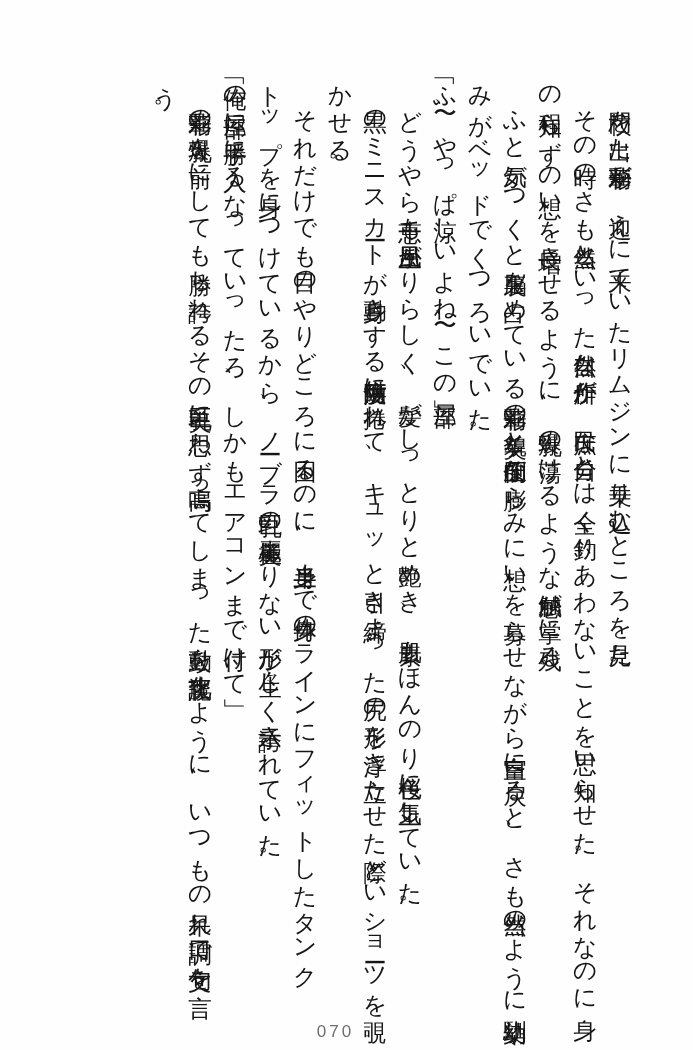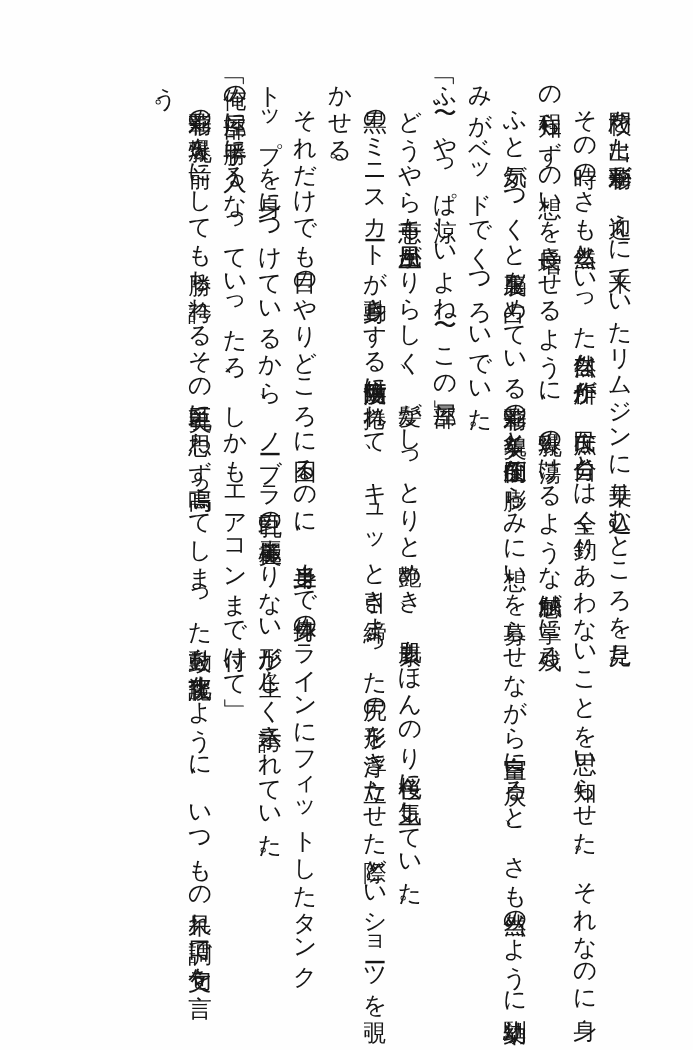--- a/index.html
+++ b/index.html
@@ -58,14 +58,15 @@
     <p class="indent">その時のさも当然といった自然な所作が、庶民な自分とは全く釣りあわないことを思い知らせた。それなのに身の程知らずの想いを増長させるように、爆乳の蕩けるような感触が掌に残る。</p>
     <p class="indent">ふと気がつくと脳裏を占めている彩莉華の美貌と圧倒的な膨らみに想いを募らせながら自室に戻ると、さも当然のように幼馴染みがベッドでくつろいでいた。</p>
     <p>「ふ〜、やっぱ涼しいよね〜、この部屋」</p>
     <p class="indent">どうやら千恵も風呂上がりらしく、髪がしっとりと艶めき、素肌もほんのり桜色に上気していた。</p>
     <p class="indent">黒のミニスカートが身動きする度無防備に捲れて、キュッと引き締まった尻の形を浮き立たせた際どいショーツを覗かせる。</p>
     <p class="indent">それだけでも目のやりどころに困るのに、上半身まで身体のラインにフィットしたタンクトップを身につけているから、ノーブラ巨乳の美麗極まりない形が生々しく誇示されていた。</p>
     <p>「俺の部屋に勝手に入るなっていったろ、しかもエアコンまで付けて」</p>
     <p class="indent">彩莉華の爆乳を前にしても勝ち誇れるその美巨乳に思わず高鳴ってしまった鼓動を誤魔化すように、いつもの呆れ口調で文句を言う。</p>
   </div>
 
+  <div class="page-number">070</div>
 
 </div>
 
 </body></html>

